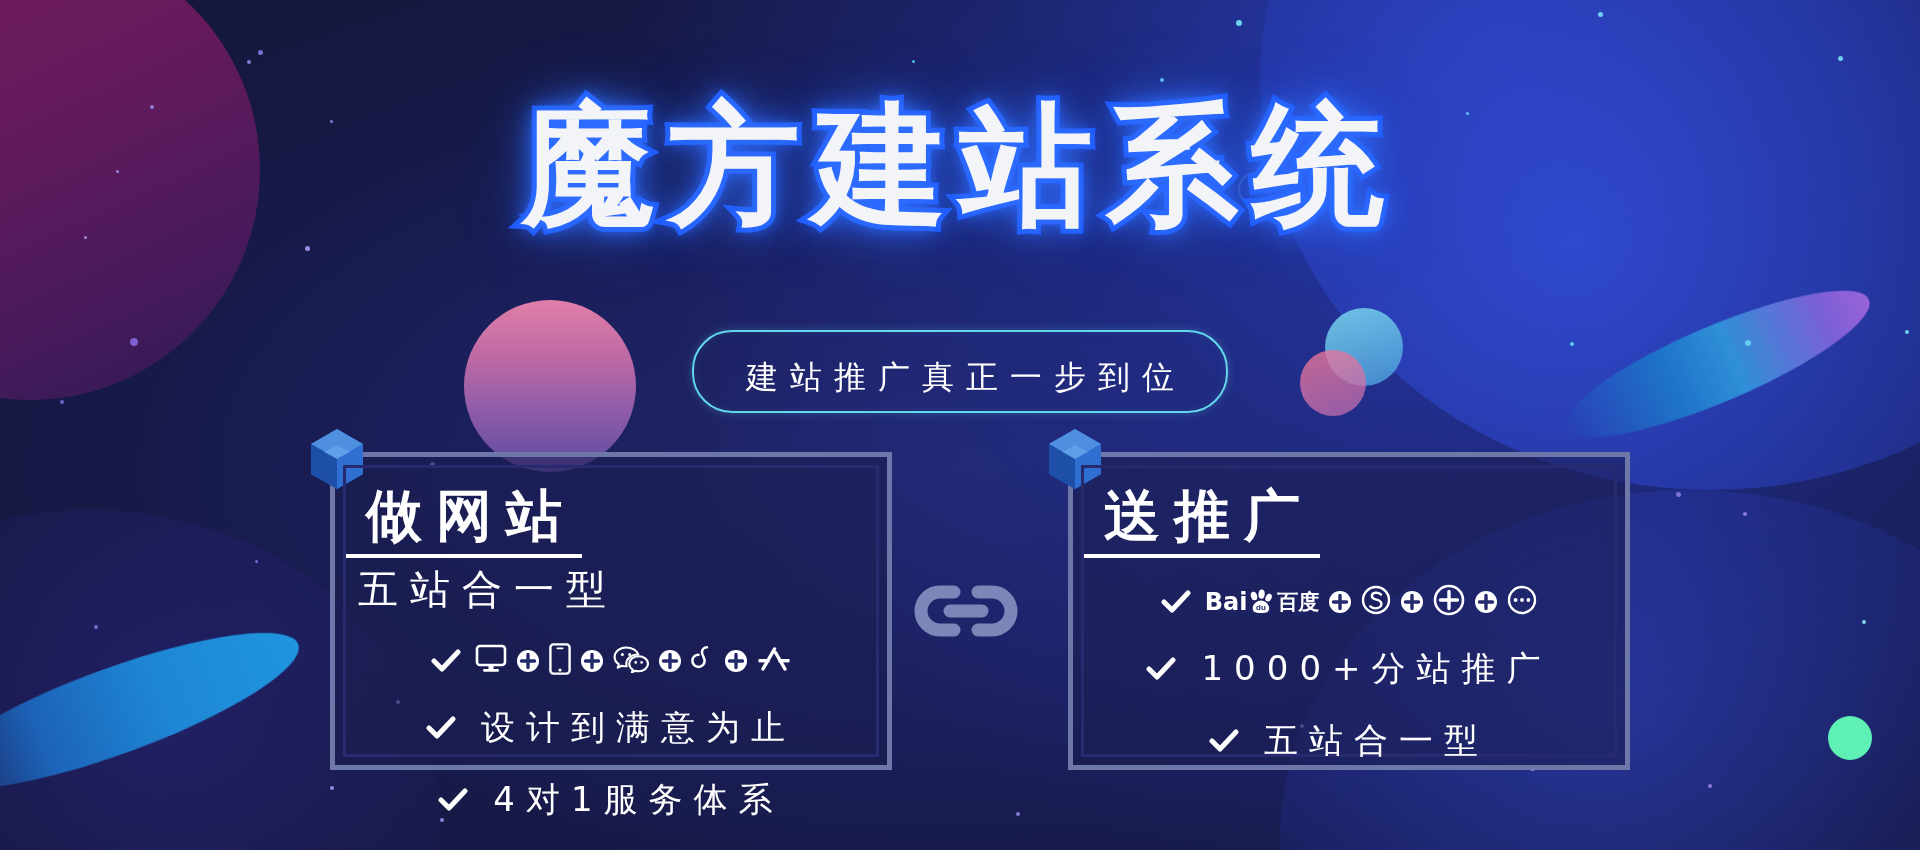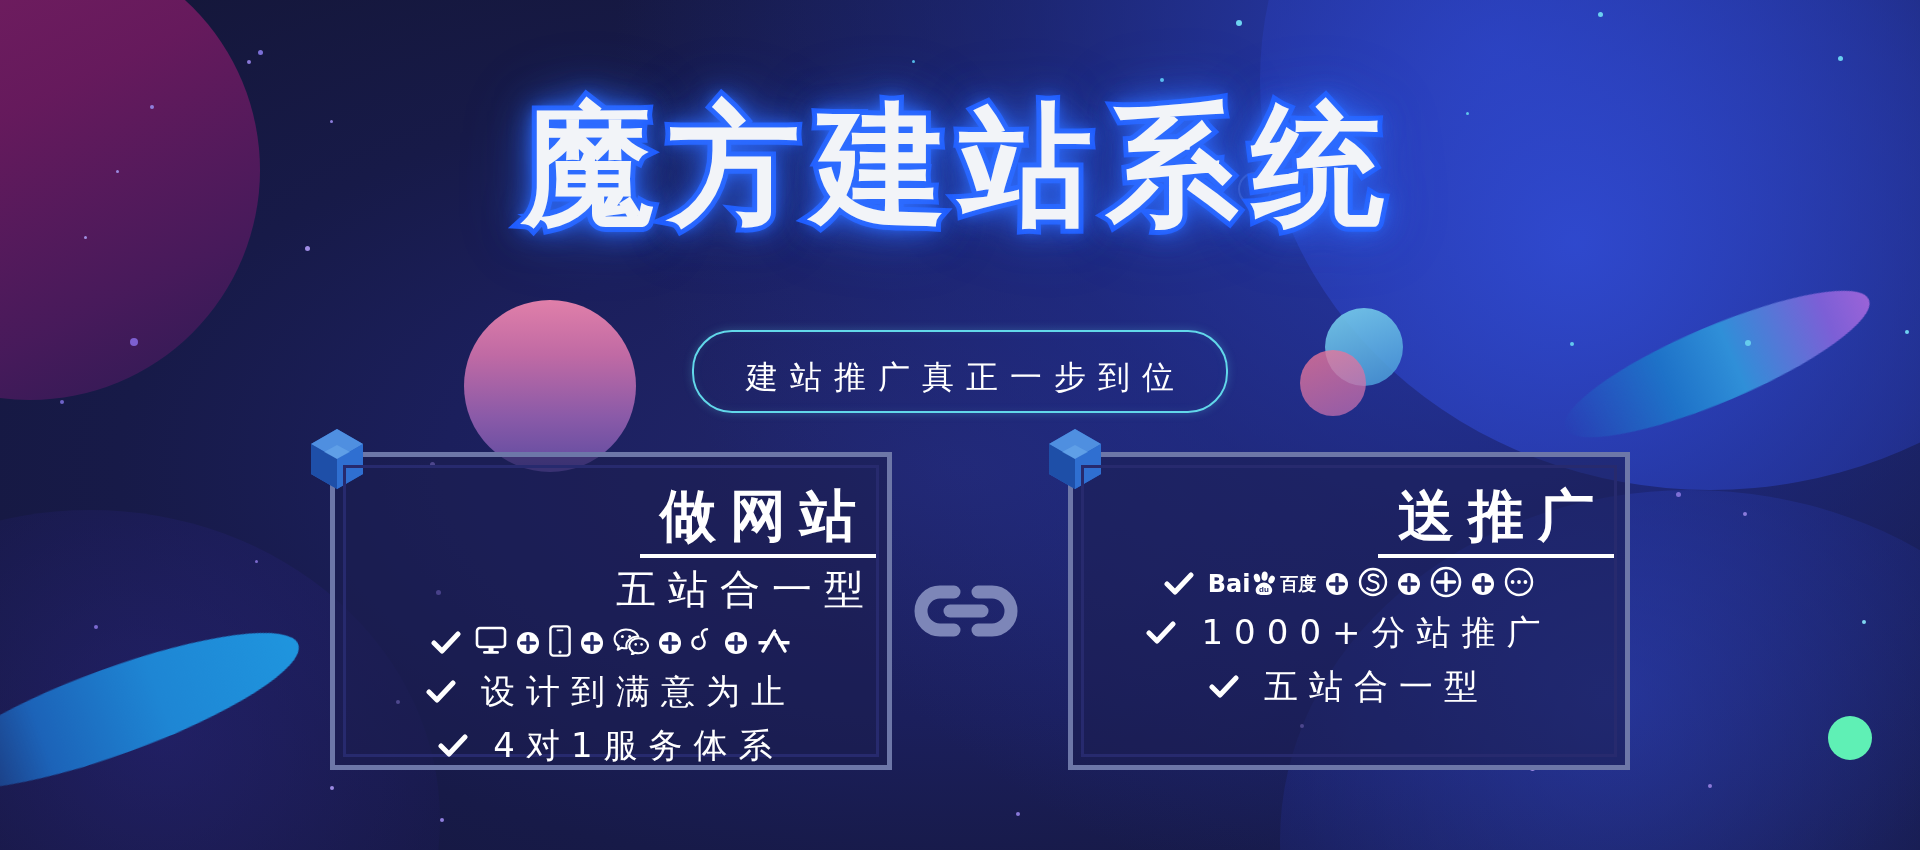--- a/index.html
+++ b/index.html
@@ -116,21 +116,21 @@
   
   .card{
     position:absolute;top:452px;width:562px;height:318px;
     border:5px solid #6d77a8;
     background:rgba(28,30,78,.55);
   }
   .card-inner{
     position:absolute;inset:8px;
     border:3px solid #272a6e;
     padding:14px 0 0;
-    text-align:right;
+    text-align:left;
   }
   .card-left{left:330px;}
   .card-right{left:1068px;}
 
   .gem{
     position:absolute;left:-28px;top:-30px;width:60px;height:66px;
   }
 
   .card-head{
     display:inline-block;
@@ -150,21 +150,21 @@
     font-size:40px;
     color:#ffffff;
     letter-spacing:12px;
     text-indent:12px;
     font-family:"DejaVu Sans","Liberation Sans",sans-serif;
   }
 
   .feature{
     display:flex;align-items:center;justify-content:center;
     gap:14px;
-    margin:8px 0 2px;
+    margin:26px 0 2px;
     color:#ffffff;
   }
   .check{
     flex:0 0 auto;width:30px;height:26px;display:block;
   }
   .feature-text{
     font-size:34px;letter-spacing:11px;text-indent:11px;color:#fff;
     font-family:"DejaVu Sans","Liberation Sans",sans-serif;
     white-space:nowrap;
   }
@@ -175,21 +175,21 @@
   
   .chain{
     position:absolute;left:910px;top:580px;width:112px;height:62px;
   }
 
   .baidu{
     display:flex;align-items:center;gap:1px;
     font-family:"DejaVu Sans","Liberation Sans",sans-serif;
     color:#fff;font-weight:bold;font-size:24px;line-height:1;
   }
-  .baidu .bd-cn{font-size:18px;letter-spacing:0;margin-left:2px;}
+  .baidu .bd-cn{font-size:21px;letter-spacing:0;margin-left:2px;}
 </style>
 </head>
 <body>
 
 <div class="stage">
 
   <div class="bgl blob-tr"></div>
   <div class="bgl blob-br"></div>
   <div class="bgl blob-bl"></div>
   <div class="bgl blob-tl"></div>

